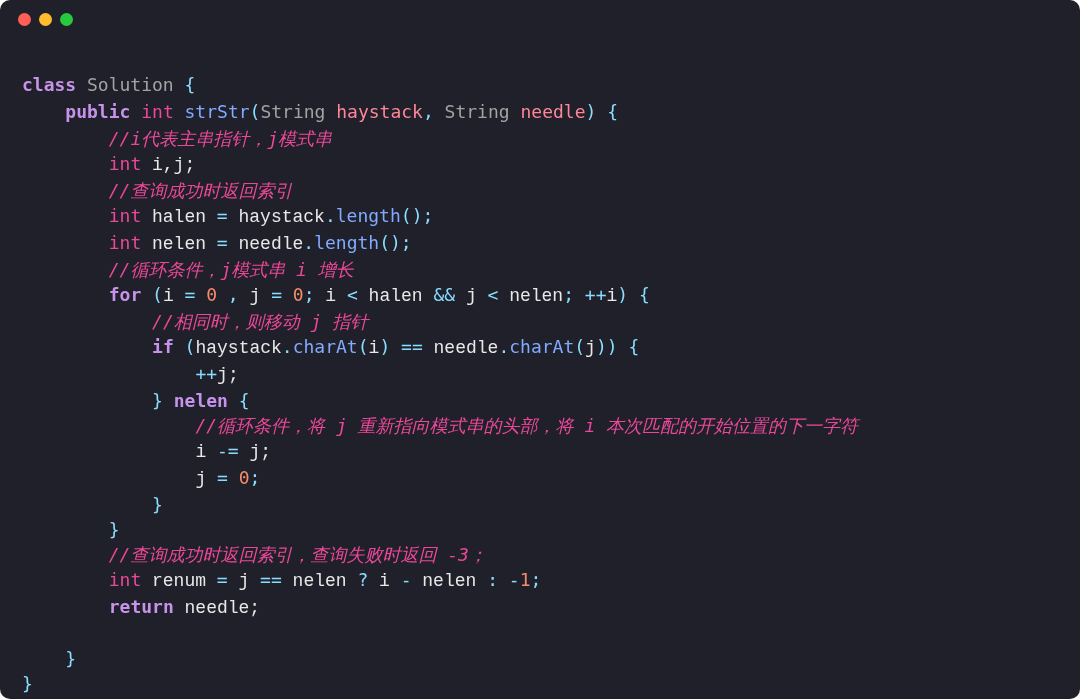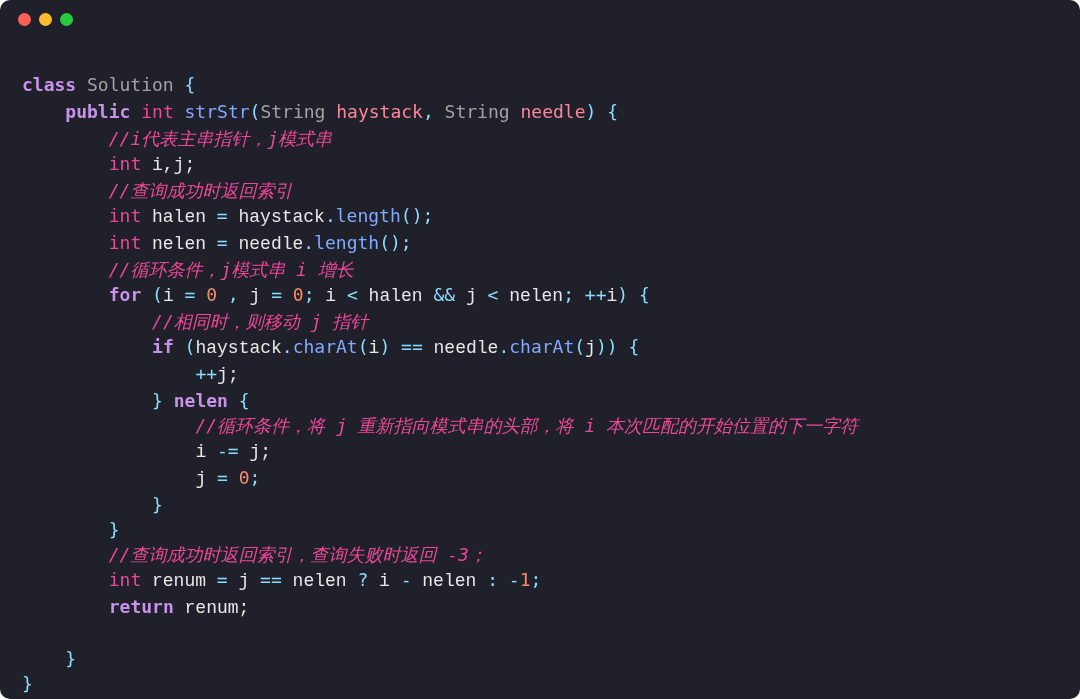--- a/index.html
+++ b/index.html
@@ -76,17 +76,17 @@
 <span>            </span><span class="kw">if</span><span class="punct"> (</span><span class="plain">haystack</span><span class="punct">.</span><span class="fn">charAt</span><span class="punct">(</span><span class="plain">i</span><span class="punct">) </span><span class="op">==</span><span class="plain"> </span><span class="plain">needle</span><span class="punct">.</span><span class="fn">charAt</span><span class="punct">(</span><span class="plain">j</span><span class="punct">)) {</span>
 <span>                </span><span class="op">++</span><span class="plain">j;</span>
 <span>            </span><span class="punct">}</span><span class="kw"> nelen </span><span class="punct">{</span>
 <span>                </span><span class="comment">//循环条件，将 j 重新指向模式串的头部，将 i 本次匹配的开始位置的下一字符</span>
 <span>                </span><span class="plain">i </span><span class="op">-=</span><span class="plain"> j;</span>
 <span>                </span><span class="plain">j </span><span class="op">=</span><span class="plain"> </span><span class="num">0</span><span class="punct">;</span>
 <span>            </span><span class="punct">}</span>
 <span>        </span><span class="punct">}</span>
 <span>        </span><span class="comment">//查询成功时返回索引，查询失败时返回 -3；</span>
 <span>        </span><span class="type">int</span><span class="plain"> renum </span><span class="op">=</span><span class="plain"> j </span><span class="op">==</span><span class="plain"> nelen </span><span class="op">?</span><span class="plain"> i </span><span class="op">-</span><span class="plain"> nelen </span><span class="op">:</span><span class="plain"> </span><span class="op">-</span><span class="num">1</span><span class="punct">;</span>
-<span>        </span><span class="kw">return</span><span class="plain"> renum;</span>
+<span>        </span><span class="kw">return</span><span class="plain"> needle;</span>
 <span></span>
 <span>    </span><span class="punct">}</span>
 <span></span><span class="punct">}</span></div>
 </div>
 
 </body></html>

